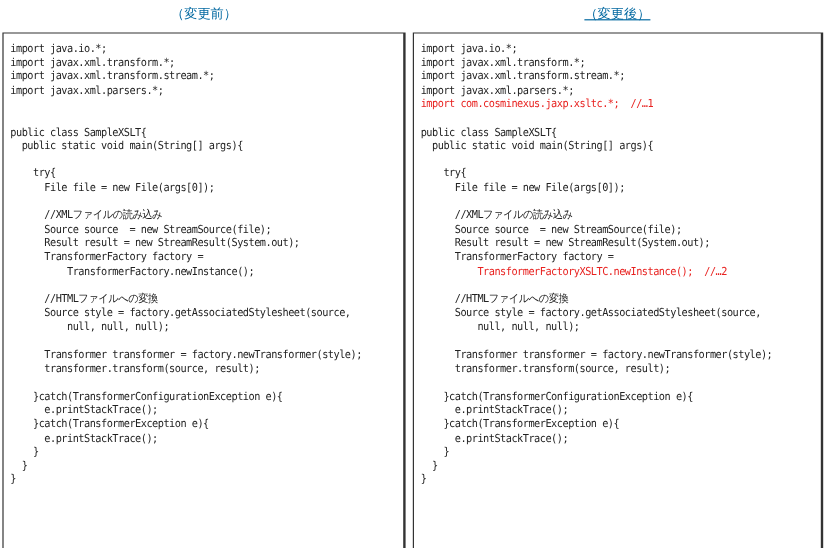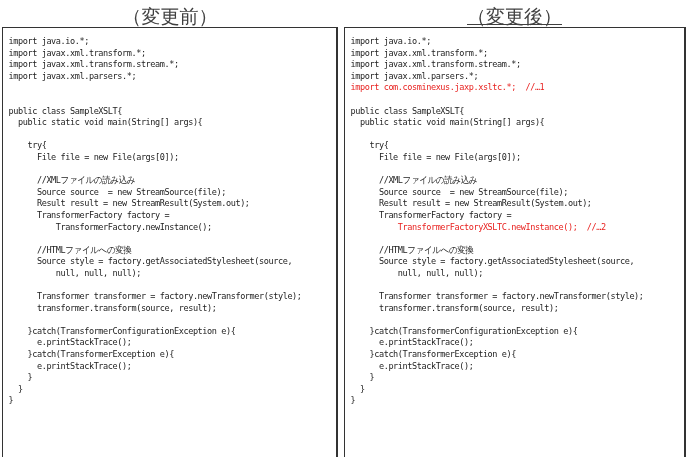--- a/index.html
+++ b/index.html
@@ -1,19 +1,19 @@
 <!DOCTYPE html>
 <html><head>
 <meta charset="utf-8">
 <style>
   html, body { margin: 0; padding: 0; background: #ffffff; }
   body { width: 687px; height: 457px; position: relative; overflow: hidden;
          font-family: "DejaVu Sans Mono", "Liberation Mono", monospace; }
   .heading { position: absolute; top: 4px; font-family: "DejaVu Sans", sans-serif;
-             font-size: 19px; color: #404040; text-align: center; }
+             font-size: 11px; color: #0369a1; text-align: center; }
   .h-left { left: 2px; width: 336px; }
   .h-right { left: 344px; width: 341px; text-decoration: underline; }
   .panel { position: absolute; top: 27px; height: 434px; border: 1px solid #333;
            border-right-width: 2px; border-bottom-width: 2px; box-sizing: border-box;
            background: #fff; overflow: hidden; }
   .p-left { left: 2px; width: 336px; }
   .p-right { left: 344px; width: 342px; }
   .code { margin: 0; padding: 7px 0 0 6px; font-size: 9.2px; line-height: 11.6px;
           color: #222; white-space: pre; letter-spacing: -0.45px;
           font-family: "DejaVu Sans Mono", "Liberation Mono", monospace;

